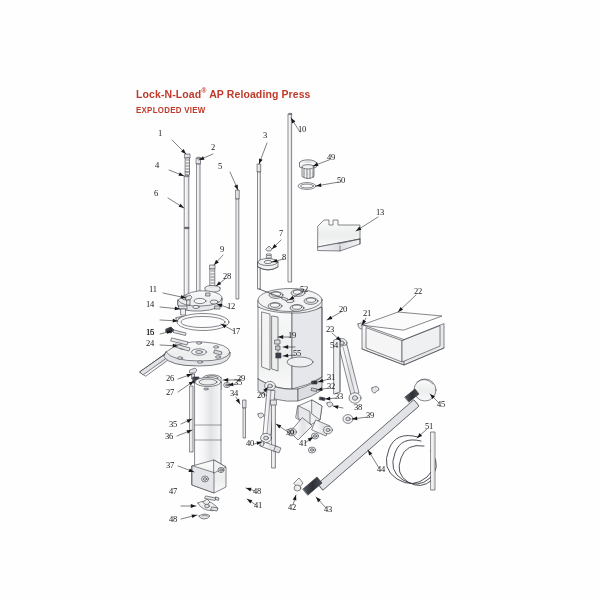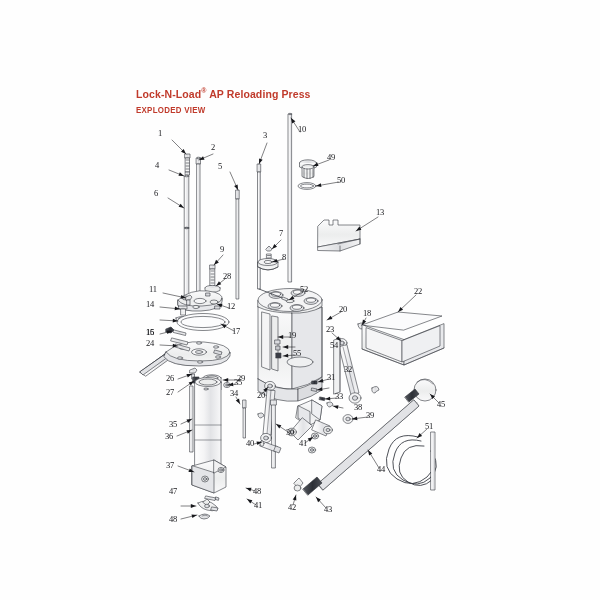--- a/index.html
+++ b/index.html
@@ -530,31 +530,31 @@
       <div class="cal" style="left: 149px; top: 285px;">11</div>
       <div class="cal" style="left: 227px; top: 302px;">12</div>
       <div class="cal" style="left: 376px; top: 208px;">13</div>
       <div class="cal" style="left: 146px; top: 300px;">14</div>
       <div class="cal" style="left: 146px; top: 328px;">15</div>
       <div class="cal" style="left: 146px; top: 328px;">16</div>
       <div class="cal" style="left: 232px; top: 327px;">17</div>
       <div class="cal" style="left: 288px; top: 331px;">19</div>
       <div class="cal" style="left: 257px; top: 391px;">20</div>
       <div class="cal" style="left: 339px; top: 305px;">20</div>
-      <div class="cal" style="left: 363px; top: 309px;">18</div>
+      <div class="cal" style="left: 363px; top: 309px;">21</div>
       <div class="cal" style="left: 414px; top: 287px;">22</div>
       <div class="cal" style="left: 326px; top: 325px;">23</div>
       <div class="cal" style="left: 146px; top: 339px;">24</div>
       <div class="cal" style="left: 166px; top: 374px;">26</div>
       <div class="cal" style="left: 166px; top: 388px;">27</div>
       <div class="cal" style="left: 223px; top: 272px;">28</div>
       <div class="cal" style="left: 237px; top: 374px;">29</div>
       <div class="cal" style="left: 286px; top: 428px;">30</div>
       <div class="cal" style="left: 327px; top: 373px;">31</div>
-      <div class="cal" style="left: 327px; top: 365px; margin-left: 17px;">32</div>
+      <div class="cal" style="left: 327px; top: 382px;">32</div>
       <div class="cal" style="left: 335px; top: 392px;">33</div>
       <div class="cal" style="left: 230px; top: 389px;">34</div>
       <div class="cal" style="left: 234px; top: 378px;">35</div>
       <div class="cal" style="left: 169px; top: 420px;">35</div>
       <div class="cal" style="left: 165px; top: 432px;">36</div>
       <div class="cal" style="left: 166px; top: 461px;">37</div>
       <div class="cal" style="left: 341px; top: 403px; padding-left: 13px;">38</div>
       <div class="cal" style="left: 366px; top: 411px;">39</div>
       <div class="cal" style="left: 246px; top: 439px;">40</div>
       <div class="cal" style="left: 299px; top: 439px;">41</div>

